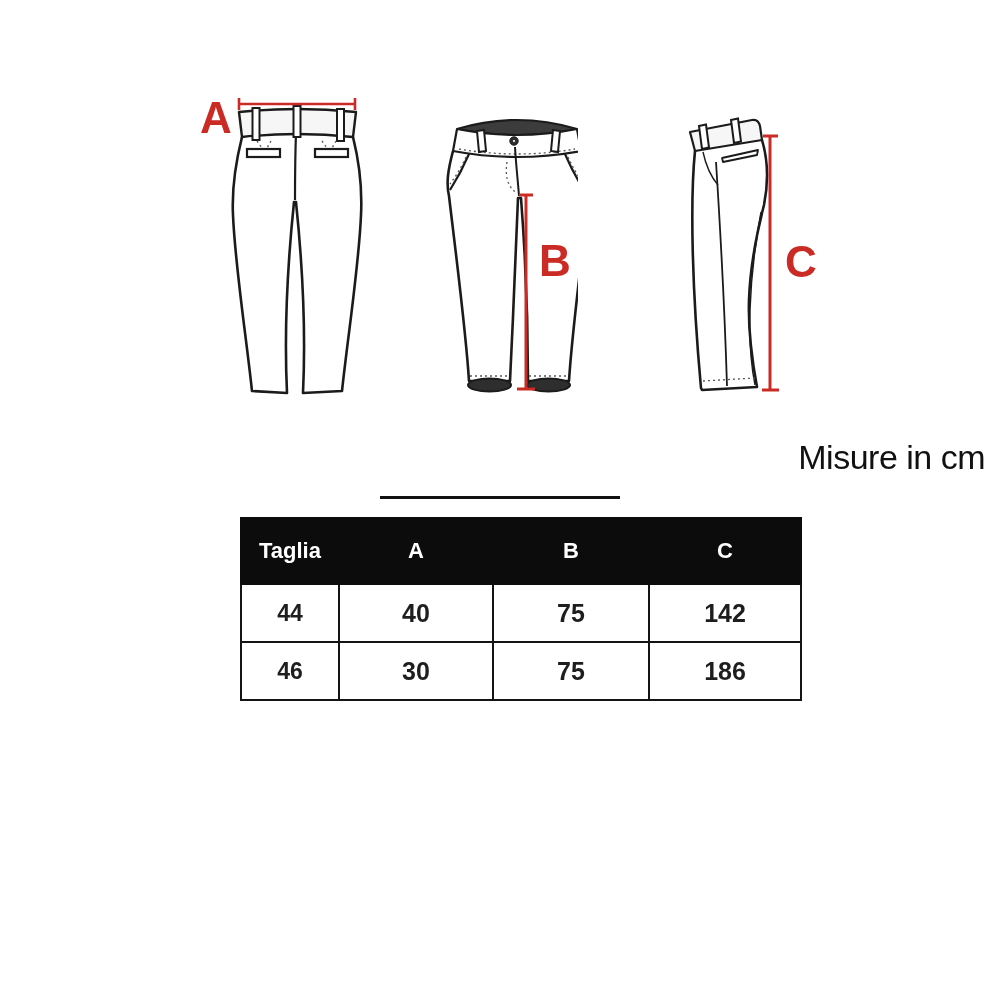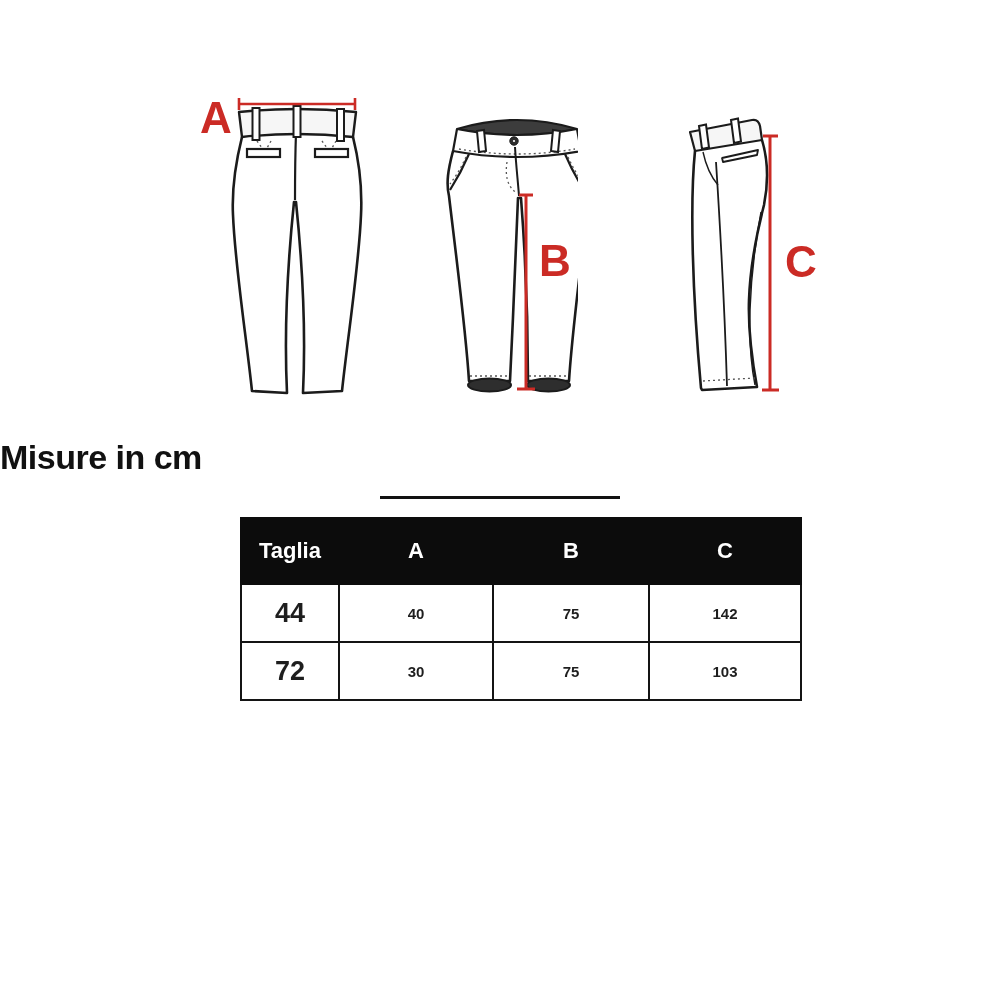--- a/index.html
+++ b/index.html
@@ -2,43 +2,43 @@
 <html><head>
 <meta charset="utf-8">
 <style>
   html,body{margin:0;padding:0;background:#ffffff;}
   body{font-family:"Liberation Sans", sans-serif;}
   .canvas{position:relative;width:1000px;height:1000px;background:#ffffff;overflow:hidden;}
 
   .fig{position:absolute;}
 
   .title{
-    position:absolute;left:0;top:438px;width:985px;text-align:left;
-    font-size:34px;font-weight:700;color:#111111;letter-spacing:-0.5px;
+    position:absolute;left:0;top:438px;width:985px;text-align:right;
+    font-size:34px;font-weight:400;color:#111111;letter-spacing:-0.5px;
   }
   .title-underline{
     position:absolute;left:380px;top:496px;width:240px;height:3px;background:#111111;
   }
 
   table.size-table{
     position:absolute;left:240px;top:517px;width:560px;
     border-collapse:collapse;table-layout:fixed;
     background:#ffffff;
   }
   table.size-table th, table.size-table td{
     border:2px solid #141414;text-align:center;vertical-align:middle;
     font-weight:700;color:#1e1e1e;padding:0;
   }
   table.size-table thead tr{height:66px;}
   table.size-table tbody tr{height:58px;}
   table.size-table th{
     background:#0c0c0c;color:#ffffff;font-size:22px;border-color:#0c0c0c;
   }
-  td.size-col{font-size:27px;}
-  td.val-col{font-size:15px;}
+  td.size-col{font-size:23px;}
+  td.val-col{font-size:25px;}
 
   .pant-line{fill:none;stroke:#1b1b1b;}
   .dash{fill:none;stroke:#555555;stroke-width:1.3;stroke-dasharray:2 3;}
   .red-measure{stroke:#cb2b25;fill:none;}
   .red-label{fill:#cb2b25;font-weight:700;font-size:44px;font-family:"Liberation Sans",sans-serif;}
 </style>
 </head>
 <body>
 
 <div class="canvas">
@@ -168,21 +168,21 @@
       </tr>
     </thead>
     <tbody>
       <tr>
         <td class="size-col">44</td>
         <td class="val-col">40</td>
         <td class="val-col">75</td>
         <td class="val-col">142</td>
       </tr>
       <tr>
-        <td class="size-col">72</td>
+        <td class="size-col">46</td>
         <td class="val-col">30</td>
         <td class="val-col">75</td>
-        <td class="val-col">103</td>
+        <td class="val-col">186</td>
       </tr>
     </tbody>
   </table>
 
 </div>
 
 </body></html>

